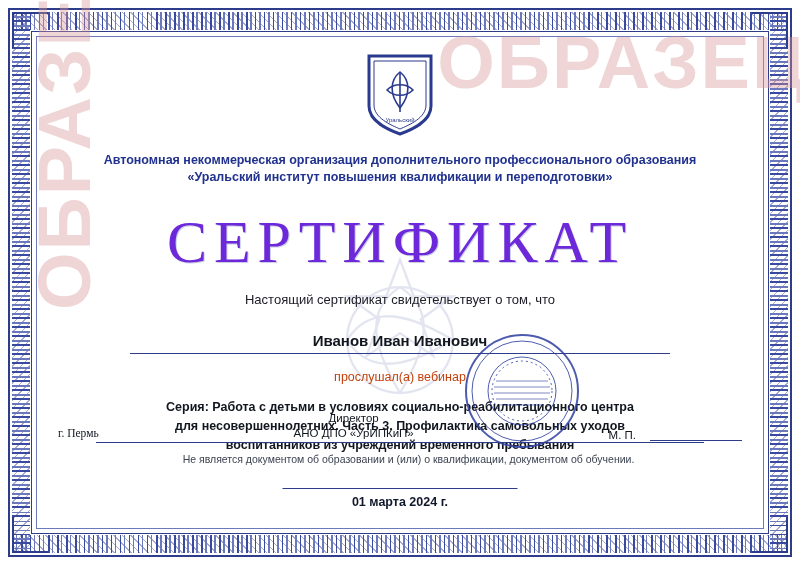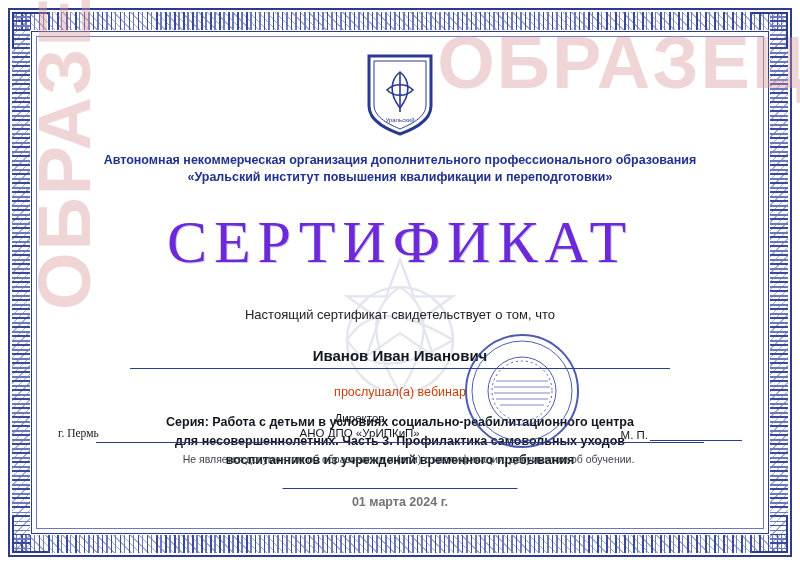--- a/index.html
+++ b/index.html
@@ -124,21 +124,21 @@
   .title {
     margin: 22px 0 4px 0;
     font-family: "Liberation Serif", serif;
     font-weight: normal;
     font-size: 60px;
     letter-spacing: 7px;
     color: #6d28d9;
     text-shadow: 1px 1px 0 #c9cfe6;
   }
   .subtitle {
-    margin-top: 30px;
+    margin-top: 15px;
     font-size: 13px;
     color: #20202a;
   }
   .name-line {
     margin: 25px auto 0 auto;
     width: 540px;
     border-bottom: 1.3px solid #2e3c8c;
     padding-bottom: 4px;
     font-size: 15px;
     font-weight: bold;
@@ -169,21 +169,21 @@
     color: #11161f;
   }
   .city { padding-bottom: 2px; font-size: 11.5px; font-family: Liberation Serif, serif; }
   .director {
     line-height: 15px;
     font-size: 11.5px;
   }
   .mp {
     display: flex;
     align-items: flex-end;
-    gap: 2px;
+    gap: 14px;
     font-size: 11.5px;
   }
   .mp-line {
     display: inline-block;
     width: 92px;
     border-bottom: 1px solid #2e3c8c;
     height: 12px;
   }
   .disclaimer {
     position: absolute;
@@ -195,21 +195,21 @@
   .date-line {
     position: absolute;
     left: 50%;
     transform: translateX(-50%);
     bottom: 12px;
     width: 235px;
     border-top: 1.3px solid #2e3c8c;
     padding-top: 6px;
     font-size: 12.5px;
     font-weight: bold;
-    color: #737373;
+    color: #0f172a;
   }
 
   
   .stamp {
     position: absolute;
     right: 170px;
     bottom: 70px;
     width: 120px;
     height: 120px;
     opacity: 0.85;

